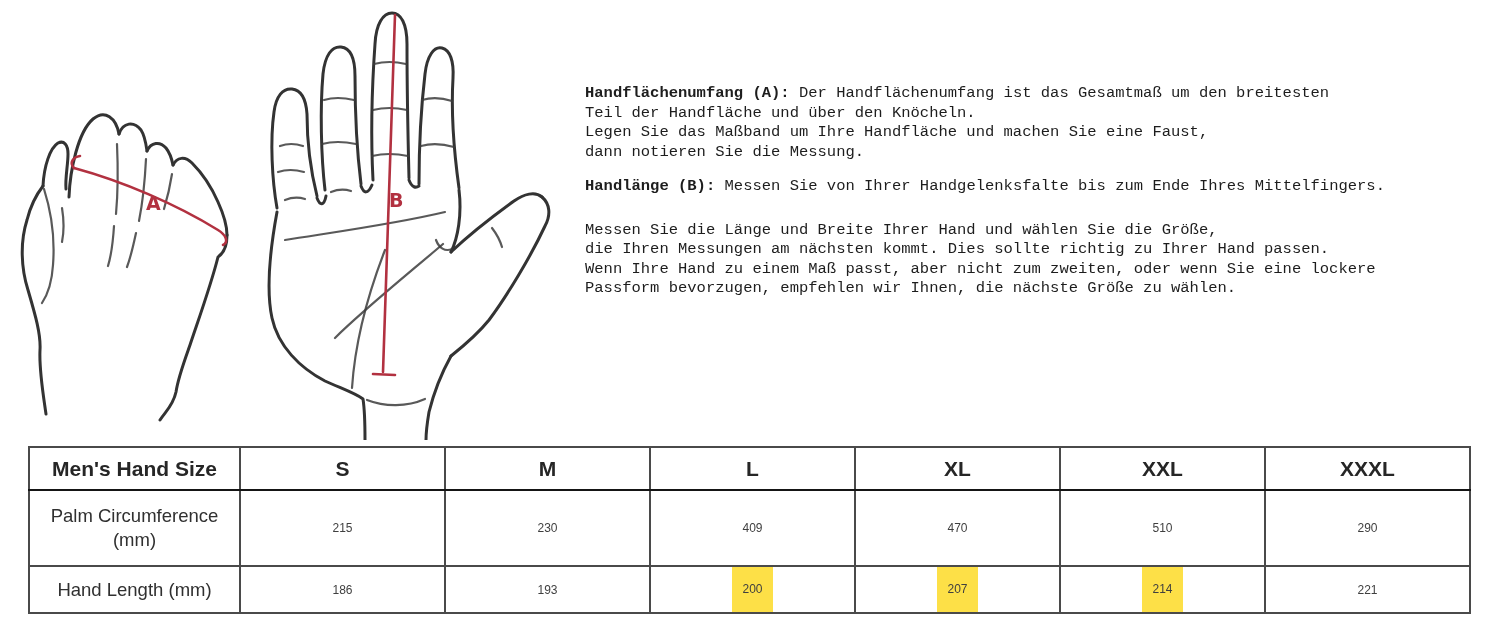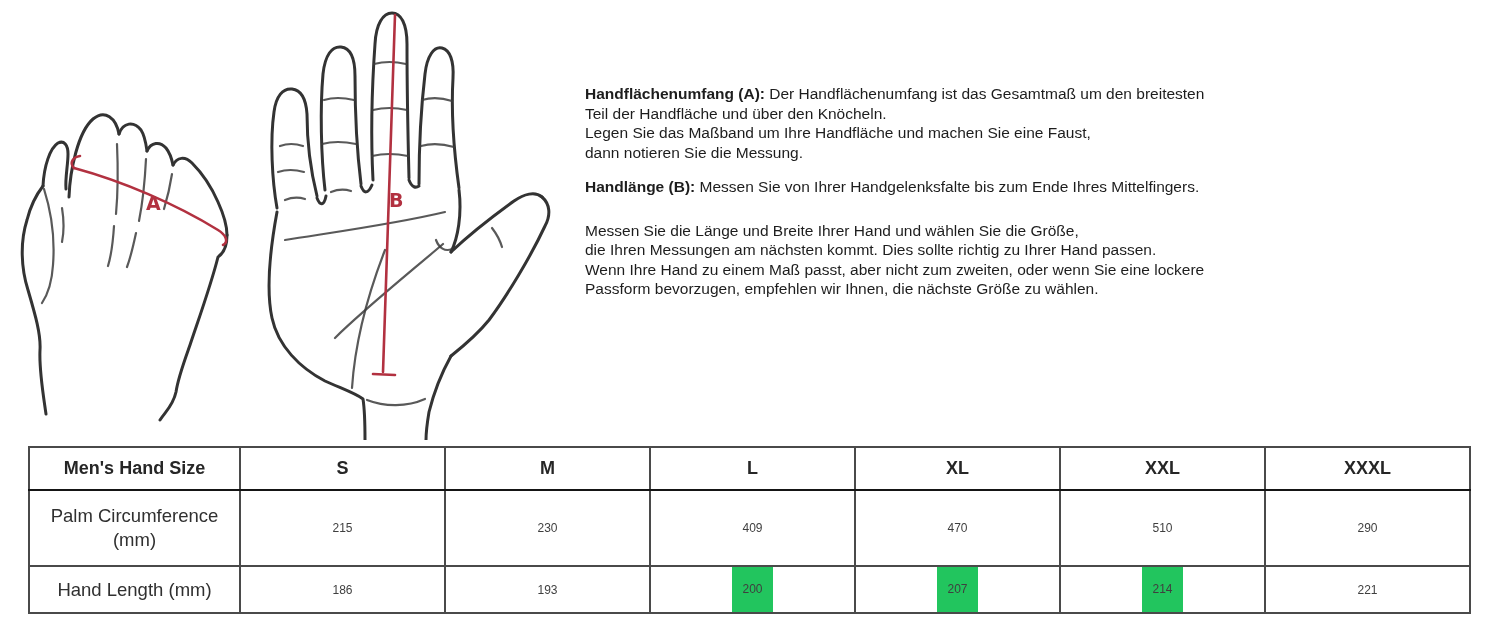--- a/index.html
+++ b/index.html
@@ -12,53 +12,53 @@
   .sketch { position:absolute; }
   #fist-svg { left:0px; top:58px; }
   #palm-svg { left:255px; top:0px; }
   .outline  { stroke:#333333; stroke-width:3;   fill:none; stroke-linecap:round; stroke-linejoin:round; }
   .crease   { stroke:#3c3c3c; stroke-width:2.2; fill:none; stroke-linecap:round; opacity:.85; }
   .redline  { stroke:#b23140; stroke-width:2.6; fill:none; stroke-linecap:round; }
   .redlabel { fill:#b23140; font-family:"DejaVu Sans", sans-serif; font-weight:bold; font-size:19px; }
   
   .instructions {
     position:absolute; left:585px; top:84px; width:900px;
-    font-family:Liberation Sans, sans-serif;
+    font-family:Liberation Mono, monospace;
     font-size:15.5px; line-height:19.5px; color:#1d1d1d;
   }
   .instructions p { margin:0; white-space:pre; }
   .instructions p.p1 { margin-bottom:15px; }
   .instructions p.p2 { margin-bottom:24px; }
   .instructions b { font-weight:bold; }
   
   .size-table {
     position:absolute; left:28px; top:446px;
     border-collapse:collapse; table-layout:fixed; width:1441px;
     font-family:"Liberation Sans", sans-serif;
     background:#ffffff;
   }
   .size-table col.c-label { width:211px; }
   .size-table col.c-size  { width:205px; }
   .size-table th, .size-table td {
     border:2px solid #4a4a4a; text-align:center; vertical-align:middle;
     padding:0;
   }
   .size-table thead th {
-    height:41px; font-size:18px; font-weight:600; color:#262626;
+    height:41px; font-size:21px; font-weight:600; color:#262626;
     border-bottom:2px solid #151515;
   }
   .size-table .row-palm td   { height:74px; }
   .size-table .row-length td { height:37px; }
   .size-table td { font-size:12px; color:#3f3f3f; }
   .size-table td.label-cell {
     font-size:18.5px; color:#303030; white-space:pre-line; line-height:24px;border-radius:12px;
   }
   .size-table tbody tr + tr td { border-top-color:#8e8e8e; }
   .hl {
-    display:inline-block; background:#22c55e; padding:15px 10px; line-height:1.25;
+    display:inline-block; background:#fde047; padding:15px 10px; line-height:1.25;
   }
 </style>
 </head>
 <body>
 
 <div class="stage">
 
   <svg id="fist-svg" class="sketch" width="260" height="385" viewBox="0 0 260 385">
     <g>
       <path class="outline" d="M46 356 C43 335 39 312 40 292 C41 276 35 256 28 232 C21 210 20 184 27 162 C30 150 36 137 43 128"></path>

